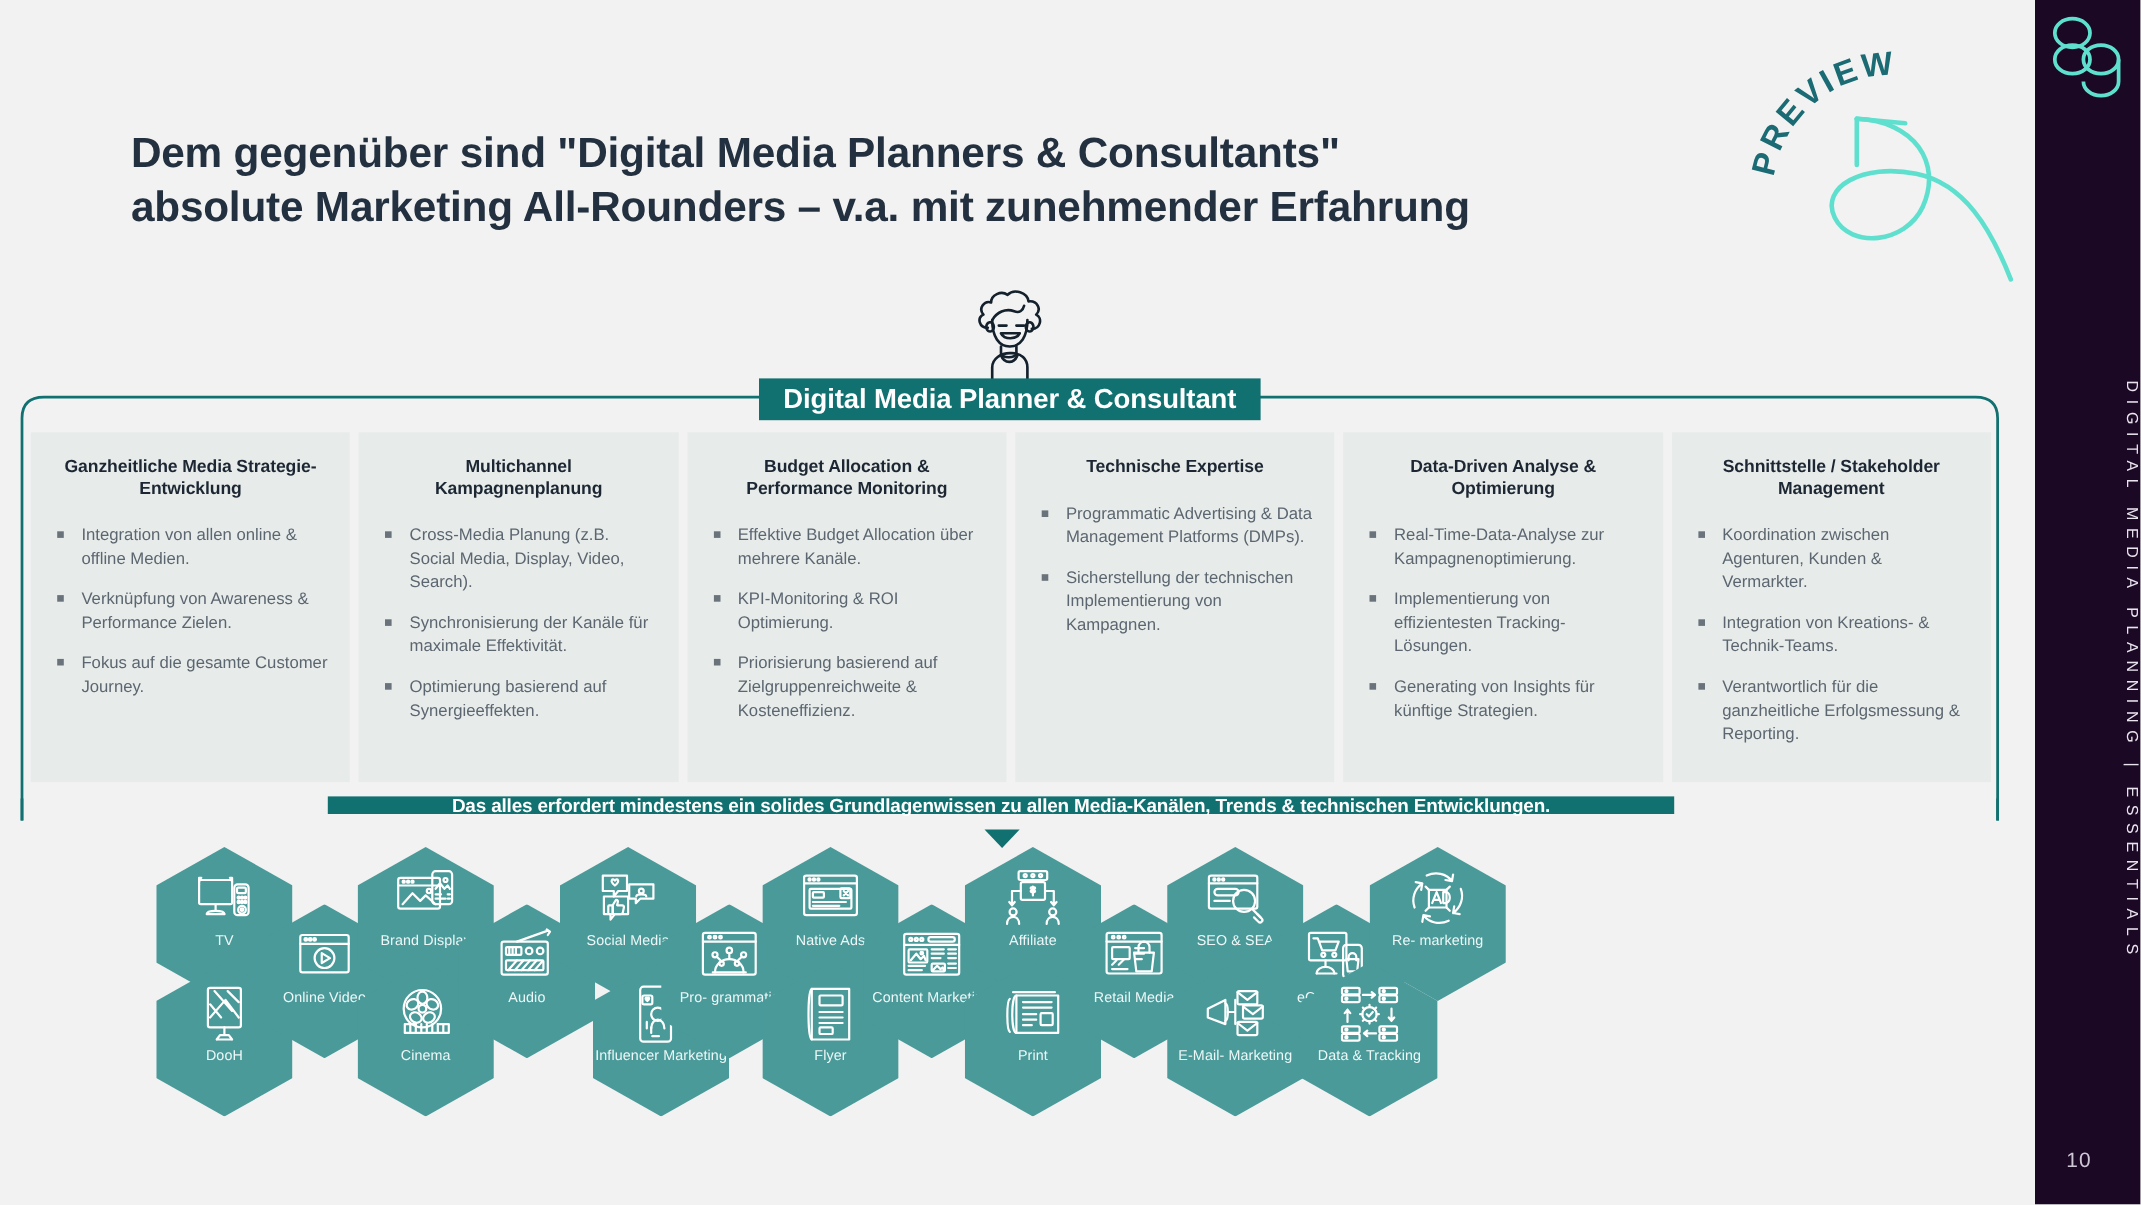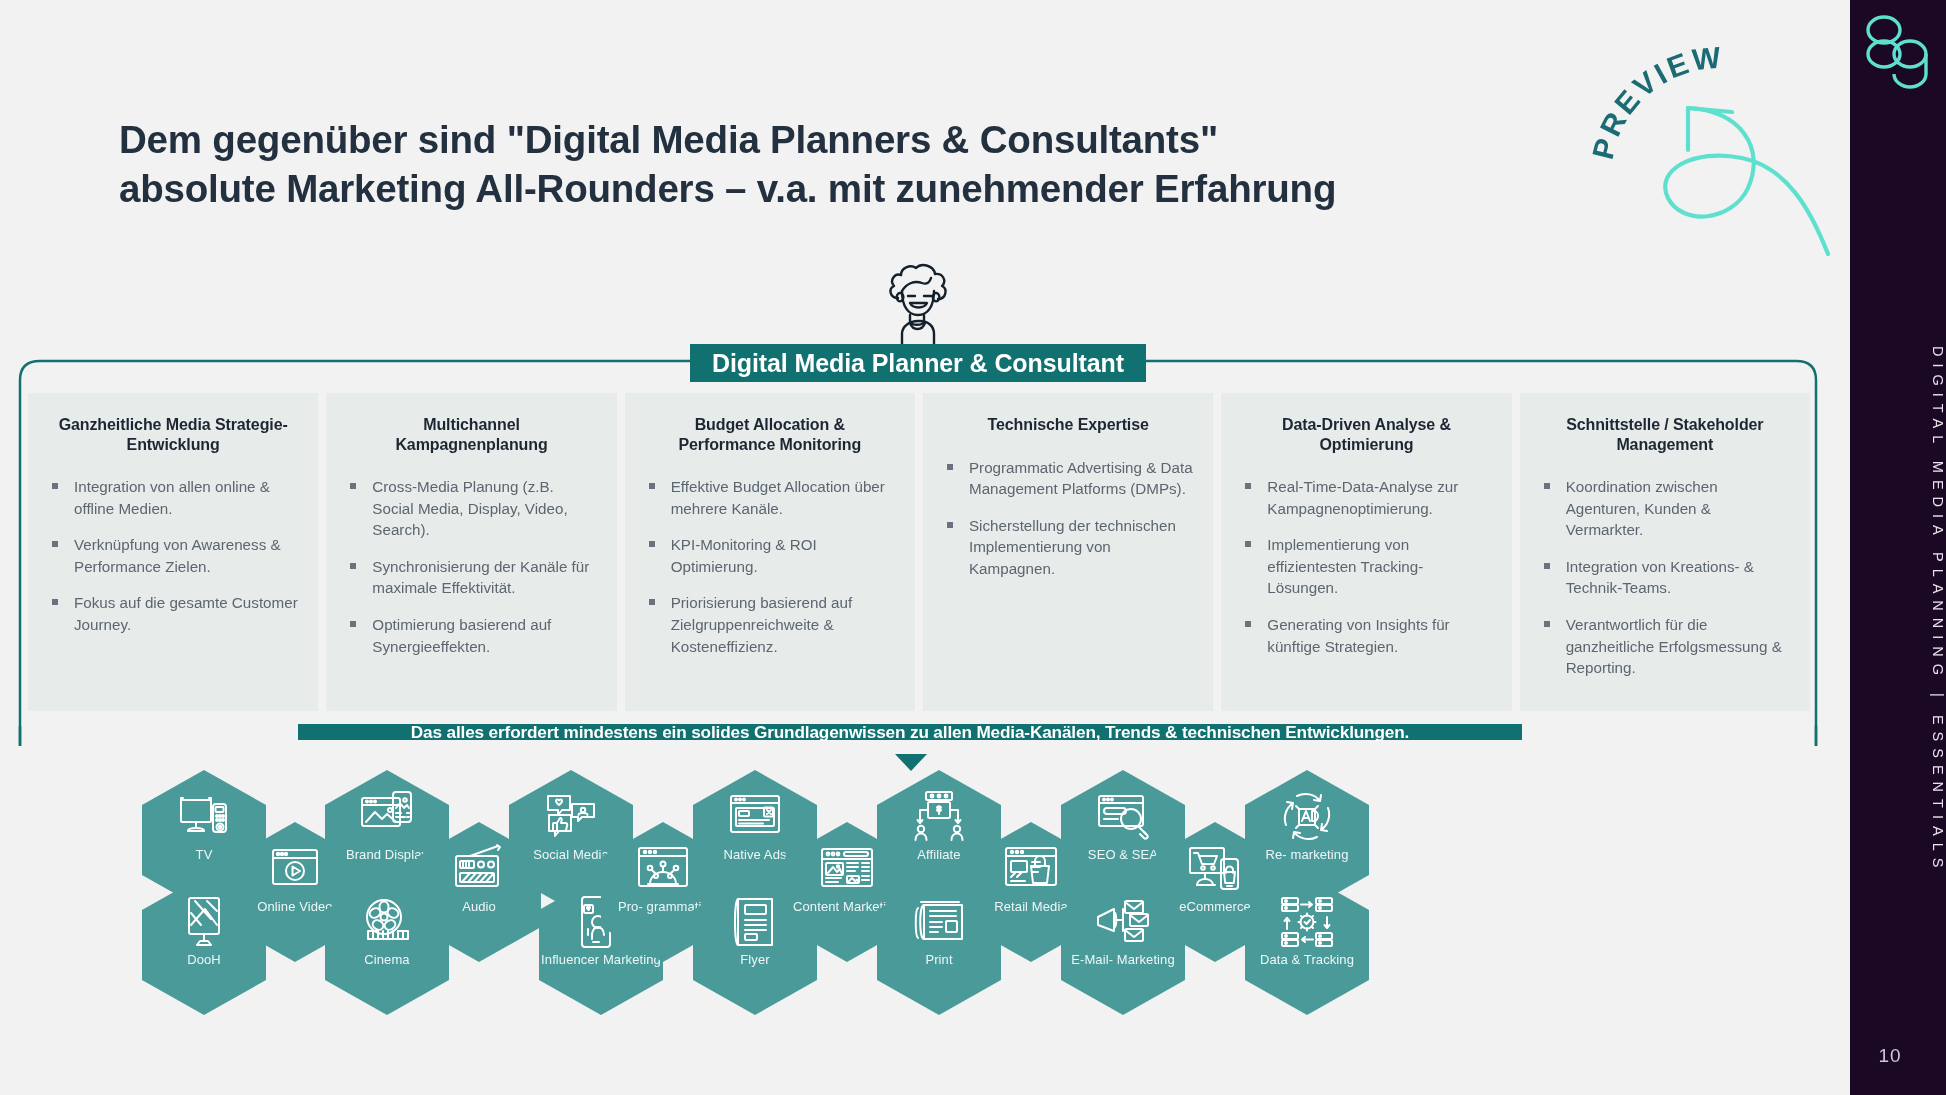--- a/index.html
+++ b/index.html
@@ -635,21 +635,21 @@
           <path d="M6 35 c-3-8 0-17 7-22 M13 13 l-6-1 M13 13 l-1 6"></path>
           <path d="M19 19 h16 v16 H19 Z" stroke-width="2"></path>
           <path d="M22 31 L26 21 L30 31 M23.5 28 h5"></path>
           <path d="M32 31 v-10 h2.5 a3.5 5 0 0 1 0 10 Z"></path>
           <path d="M19 19 l-3-3 M35 19 l3-3 M19 35 l-3 3 M35 35 l3 3"></path>
         </svg>
       </span>
       <span class="lbl">Re- marketing</span>
     </div>
 
-    <div class="hex" style="left:1245px; top:105px;">
+    <div class="hex" style="left:1183px; top:105px;">
       <span class="ico">
         <svg viewBox="0 0 54 54" width="54" height="54" fill="none" stroke="#ffffff" stroke-width="2" stroke-linecap="round" stroke-linejoin="round">
           <rect x="2" y="3" width="16" height="6" rx="1.5"></rect>
             <rect x="2" y="10" width="16" height="6" rx="1.5"></rect>
           <circle cx="6" cy="6" r="1"></circle>
             <circle cx="6" cy="13" r="1"></circle>
           <rect x="36" y="3" width="16" height="6" rx="1.5"></rect>
             <rect x="36" y="10" width="16" height="6" rx="1.5"></rect>
           <circle cx="40" cy="6" r="1"></circle>
             <circle cx="40" cy="13" r="1"></circle>

